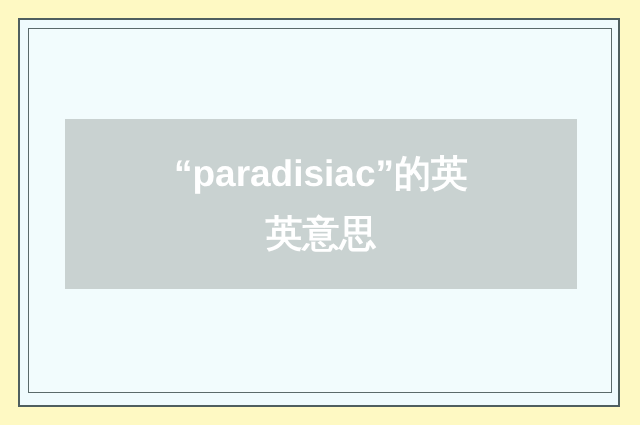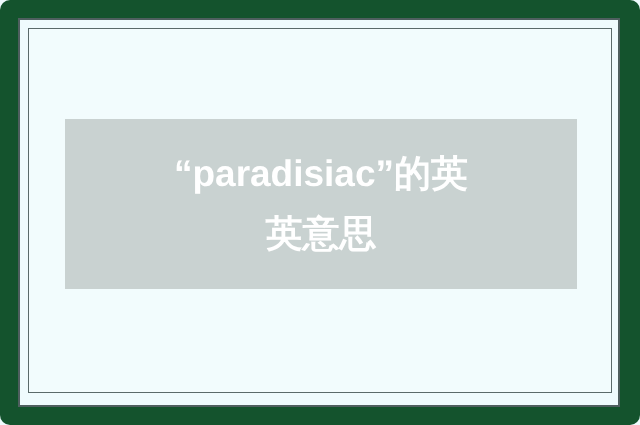--- a/index.html
+++ b/index.html
@@ -12,22 +12,21 @@
     background: #effbfd;
     font-family: "Liberation Sans", "DejaVu Sans", sans-serif;
     overflow: hidden;
   }
 
   
   #page-root {
     position: relative;
     width: 640px;
     height: 425px;
-    background: #14532d;
-    border-radius: 10px;
+    background: #fef9c3;
   }
 
   .outer-frame {
     position: absolute;
     left: 18px;
     top: 18px;
     width: 602px;
     height: 389px;
     box-sizing: border-box;
     border: 2px solid #4f5f5f;

